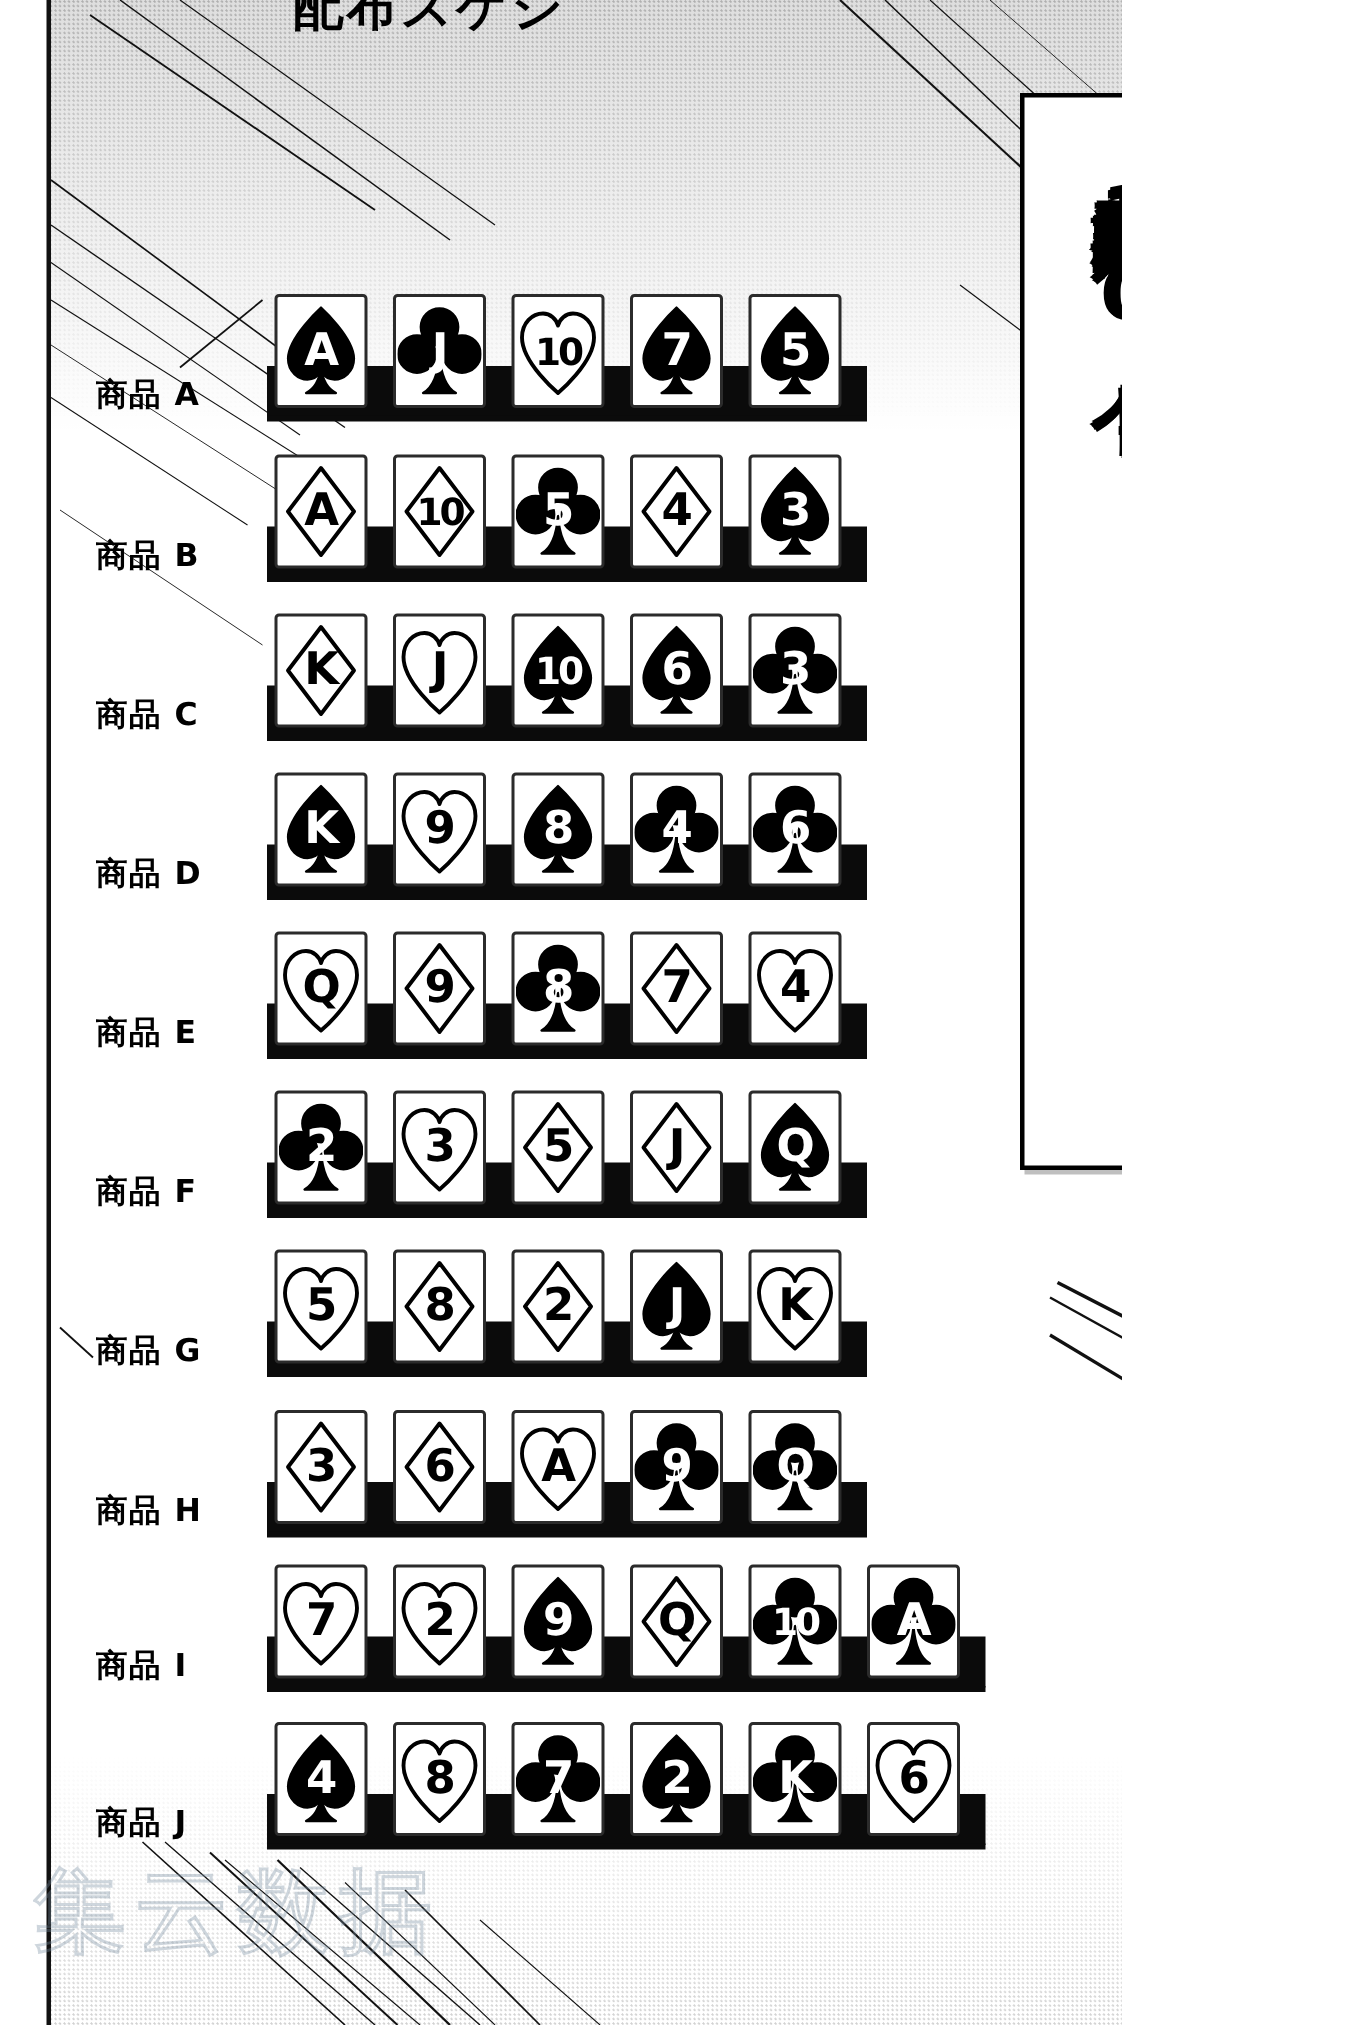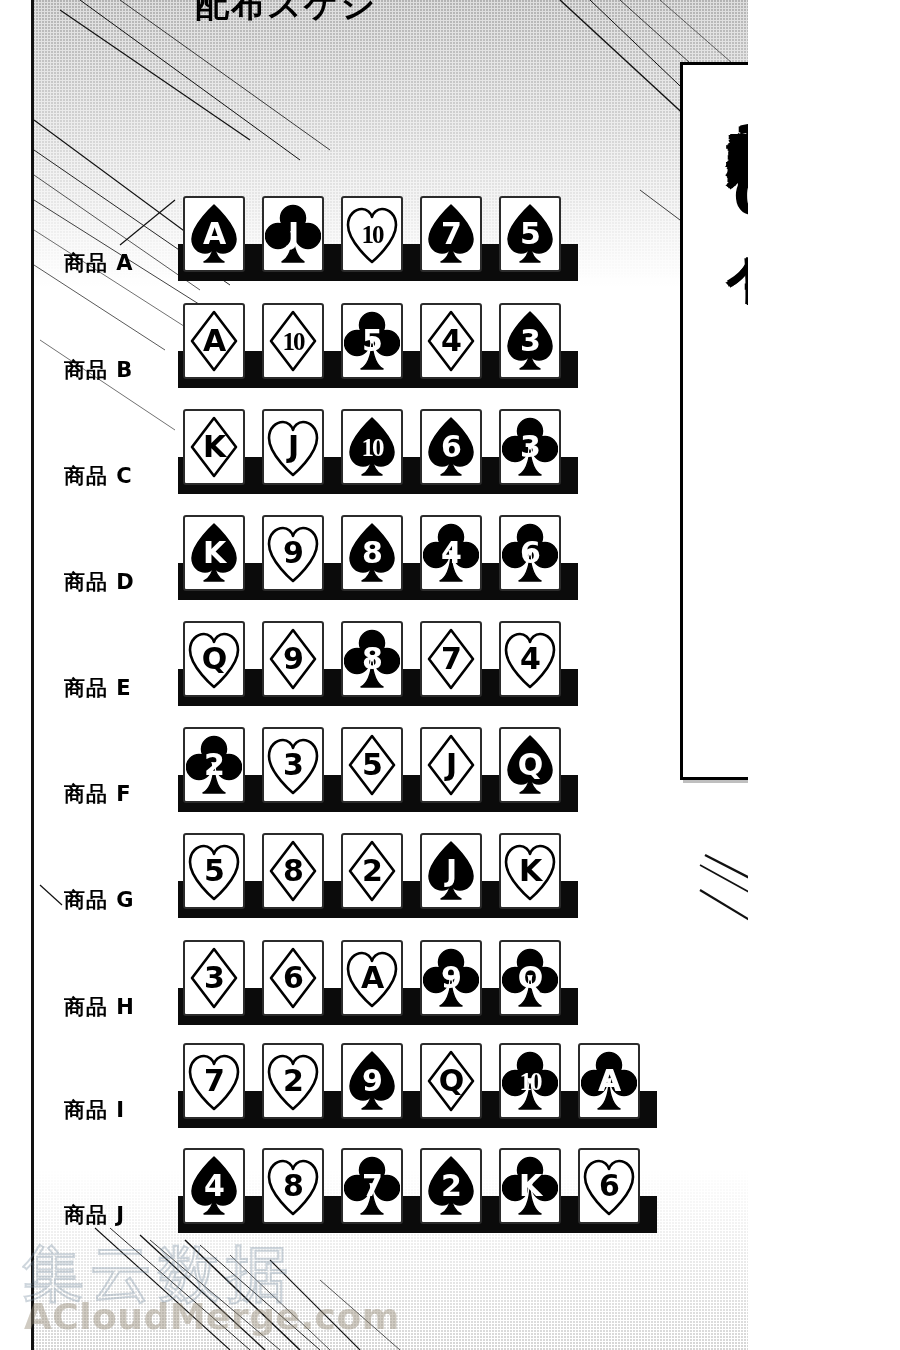--- a/index.html
+++ b/index.html
@@ -188,21 +188,21 @@
     position: relative;
     z-index: 3;
     font-family: "DejaVu Sans", sans-serif;
     font-weight: 900;
     font-size: 30px;
     line-height: 1;
     letter-spacing: -1px;
   }
   .rank.on-filled { color: #ffffff; }
   .rank.on-outline { color: #000000; }
-  .rank.two-char { font-size: 25px; letter-spacing: -2px; font-family: Liberation Serif, serif; }
+  .rank.two-char { font-size: 25px; letter-spacing: -2px; }
 
   
   .leader { position: absolute; pointer-events: none; }
 
   
   .watermark-cn {
     position: absolute;
     left: 22px; top: 1232px;
     font-size: 62px;
     font-weight: 400;
@@ -880,15 +880,14 @@
                        C 29 12, 33 8, 38 8 C 45 8, 52 14, 52 24 C 52 41, 28 61, 28 61 Z" fill="none" stroke="#000" stroke-width="2.6" stroke-linejoin="round"></path>
               </svg>
               <span class="rank on-outline">6</span>
             </div>
           </div>
         </div>
       </div>
     </div>
 
   <div class="watermark-cn">集云数据</div>
-  <div class="watermark-en">ACloudMerge.com</div>
 
 </div>
 
 </body></html>

